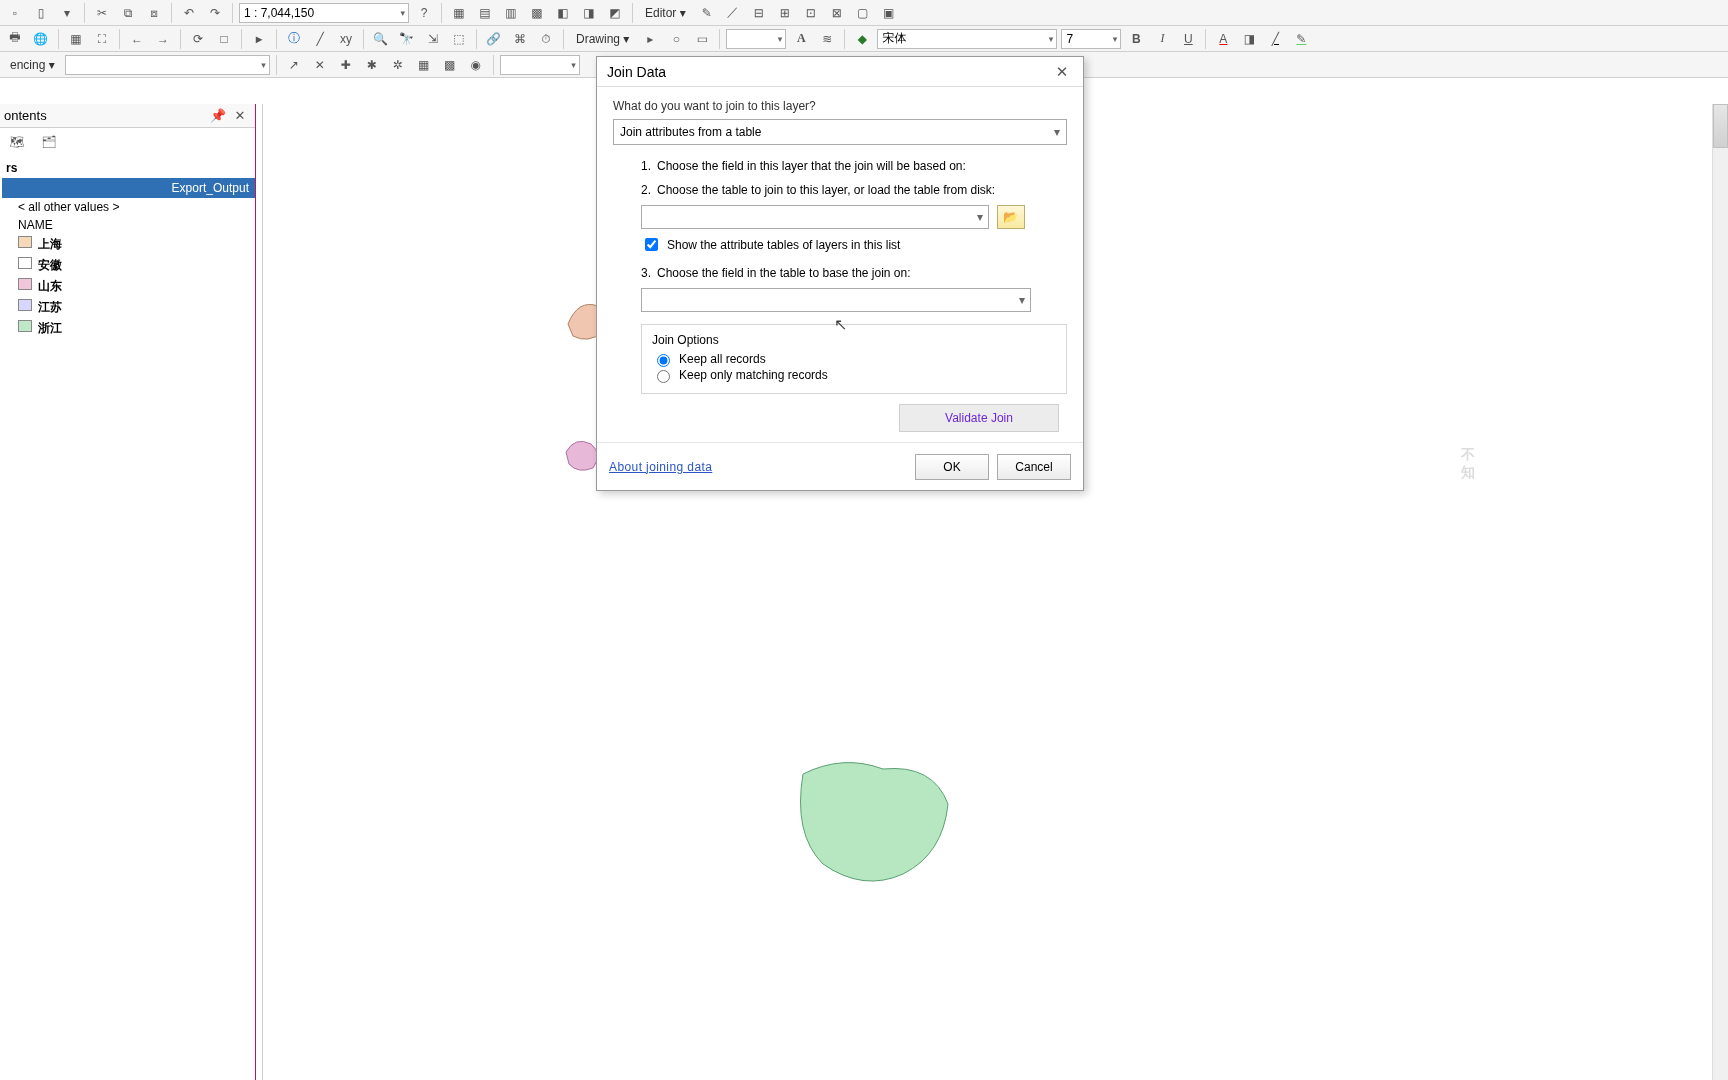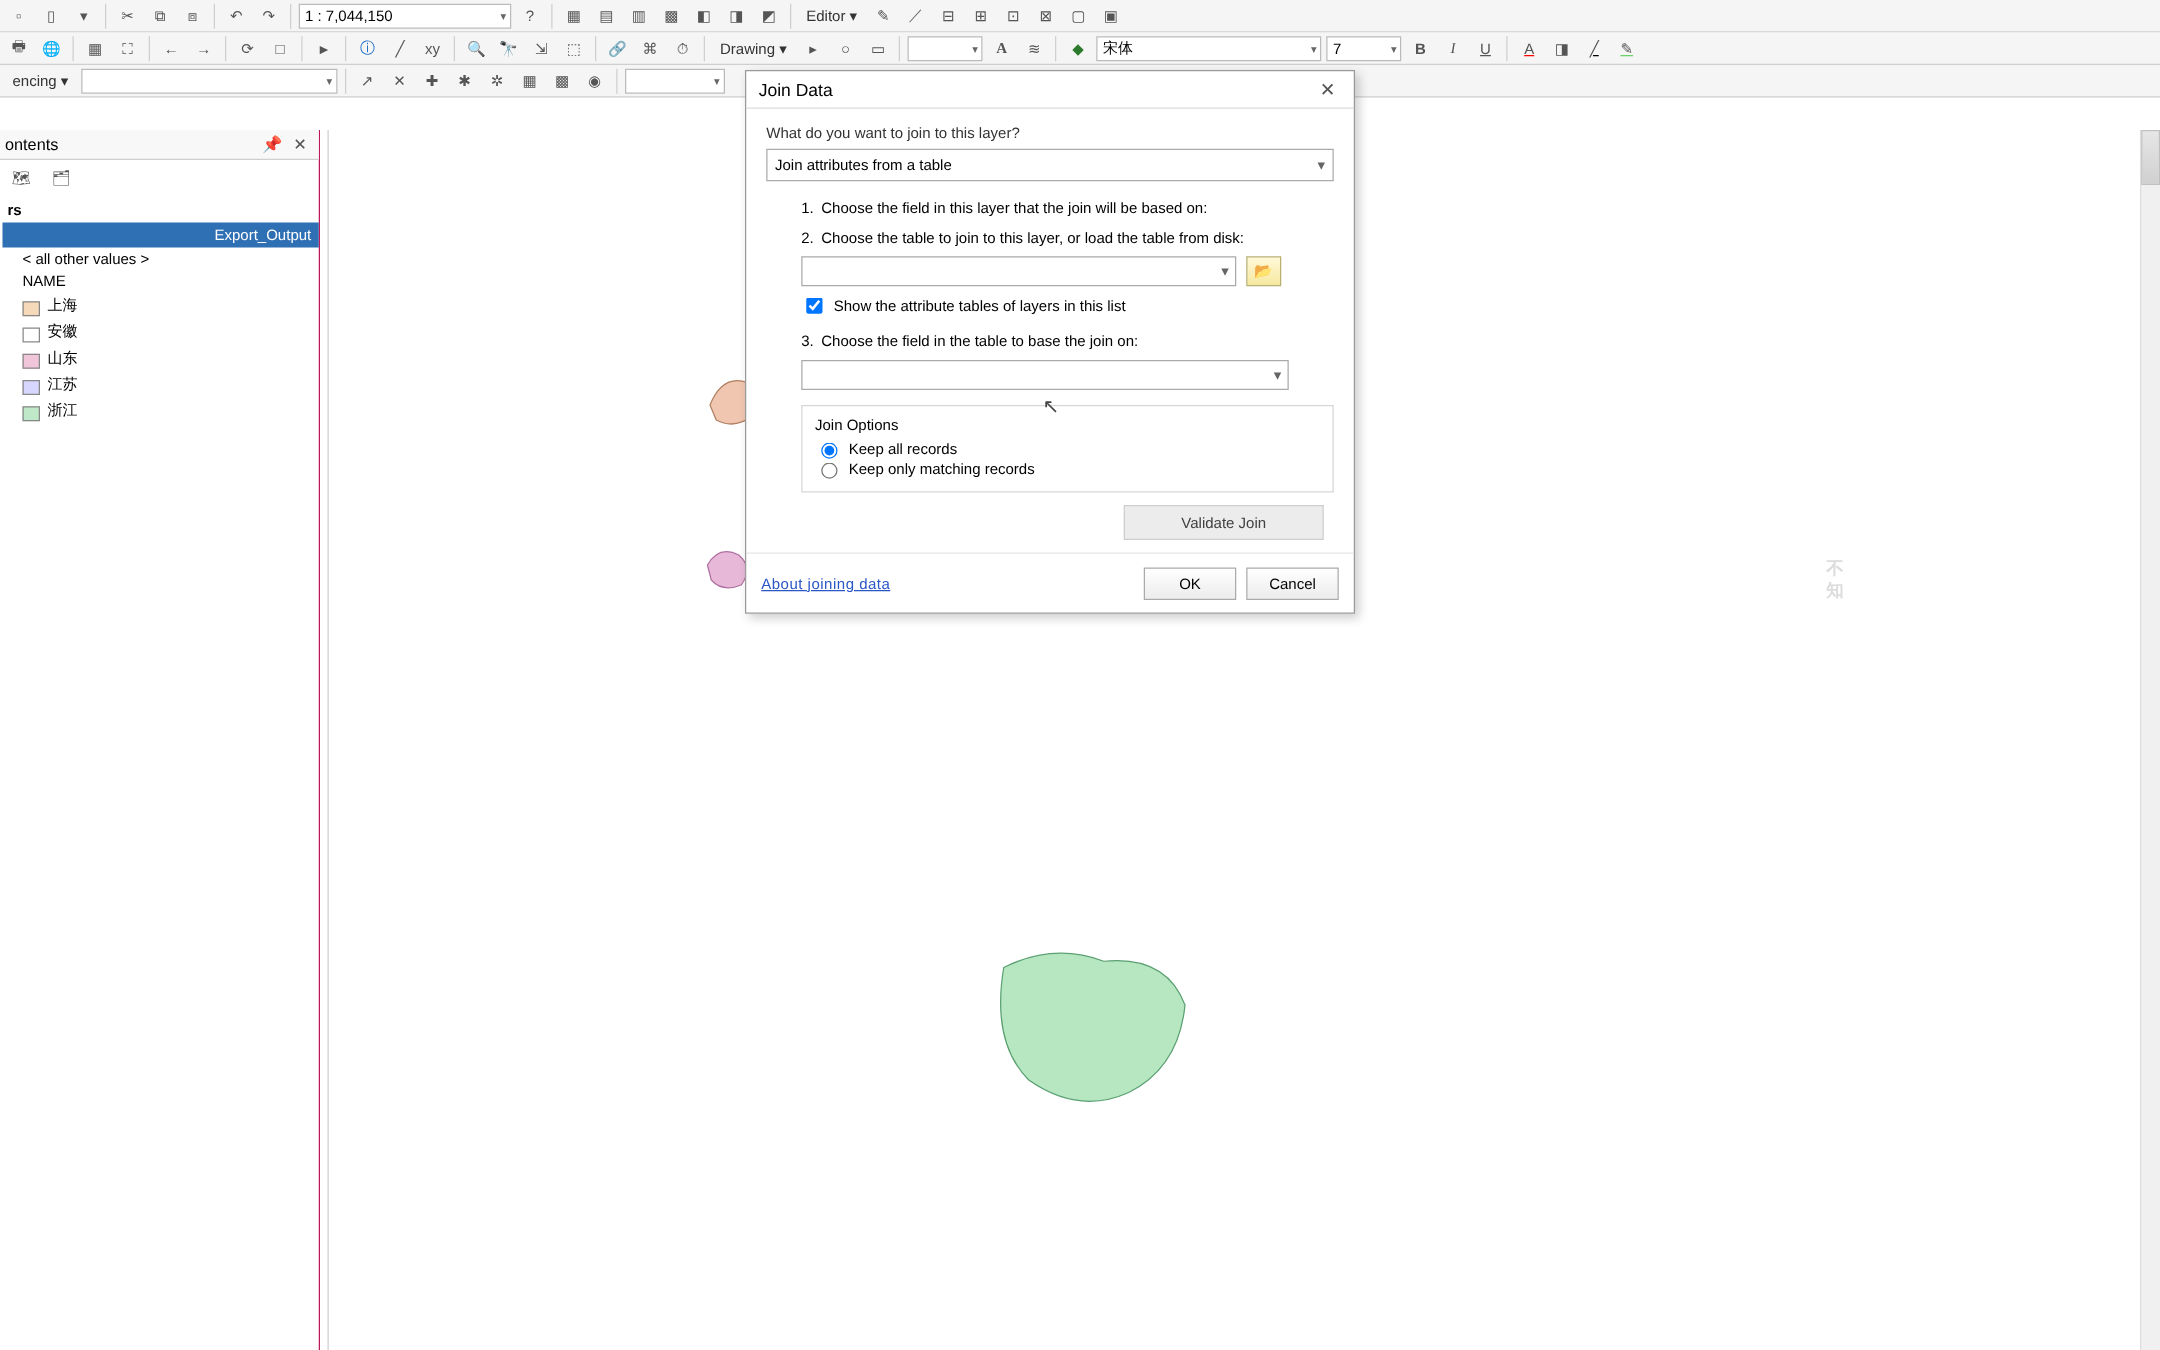--- a/index.html
+++ b/index.html
@@ -66,22 +66,23 @@
   .toc { padding: 2px 0; }
   .toc-title {
     padding: 3px 6px; font-weight: bold;
   }
   .toc-layer {
     padding: 3px 6px; margin-left: 2px; text-align: right;
   }
   .toc-layer.sel { background: #2f6fb3; color: #fff; }
   .toc-child { padding: 2px 6px 2px 18px; }
   .toc-leaf {
-    display: flex; align-items: flex-end; gap: 6px;
+    display: flex; align-items: flex-start; gap: 6px;
     padding: 2px 20px 2px 18px;
+    font-weight: bold;
   }
   .swatch {
     width: 14px; height: 12px; border: 1px solid #888;
   }
 
   
   .map-area {
     position: absolute;
     left: 262px; top: 104px; right: 0; bottom: 0;
     background: #fff;
@@ -160,21 +161,21 @@
     margin: 2px 0 10px 0;
   }
   .group-title { margin-bottom: 4px; }
   .radio-row { display:flex; align-items:center; gap:6px; }
   .radio-desc { padding: 4px 0 8px 22px; color:#333; line-height:1.35; }
 
   .validate-btn {
     display:block; margin-left:auto; margin-right:8px;
     width: 160px; height: 28px;
     border: 1px solid #cfcfcf;
-    background: #ececec; color:#404040;
+    background: #ececec; color:#6d28d9;
     text-align:center; line-height:26px;
   }
   .dlg-footer {
     height: 48px; display:flex; align-items:center;
     padding: 0 12px;
     border-top: 1px solid #e6e6e6;
   }
   .about-link { color:#2a56c6; text-decoration: underline; font-size:12px; letter-spacing: .4px; }
   .watermark {
     position:absolute; left:864px; bottom:8px;

